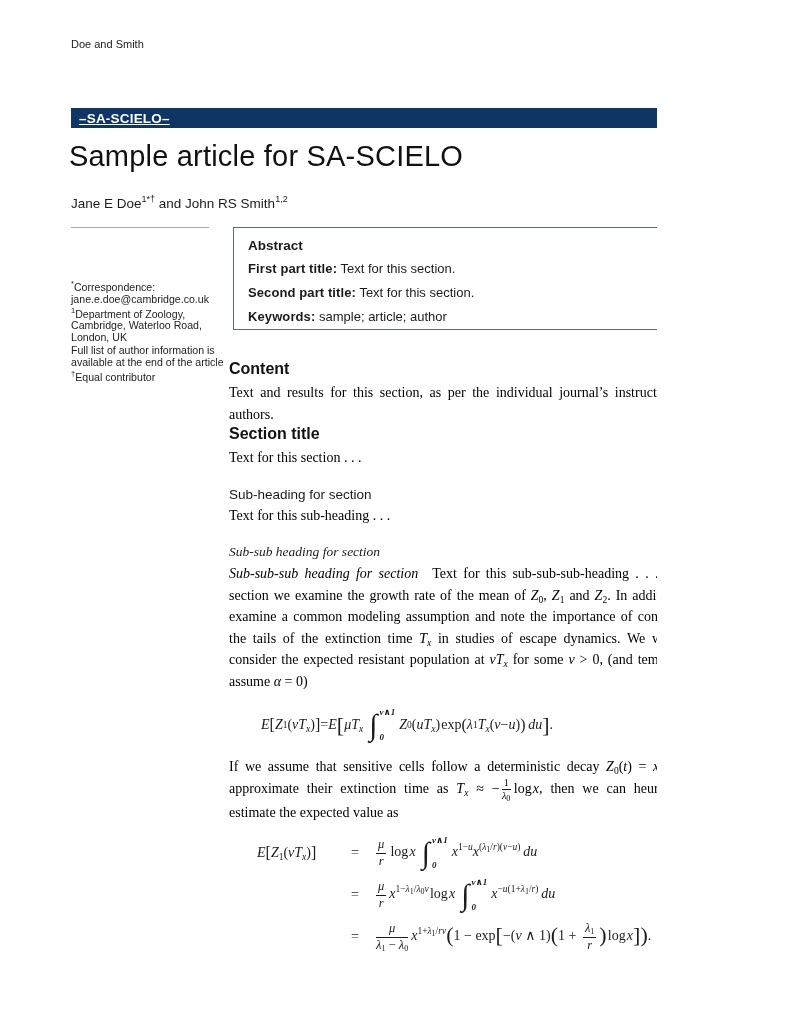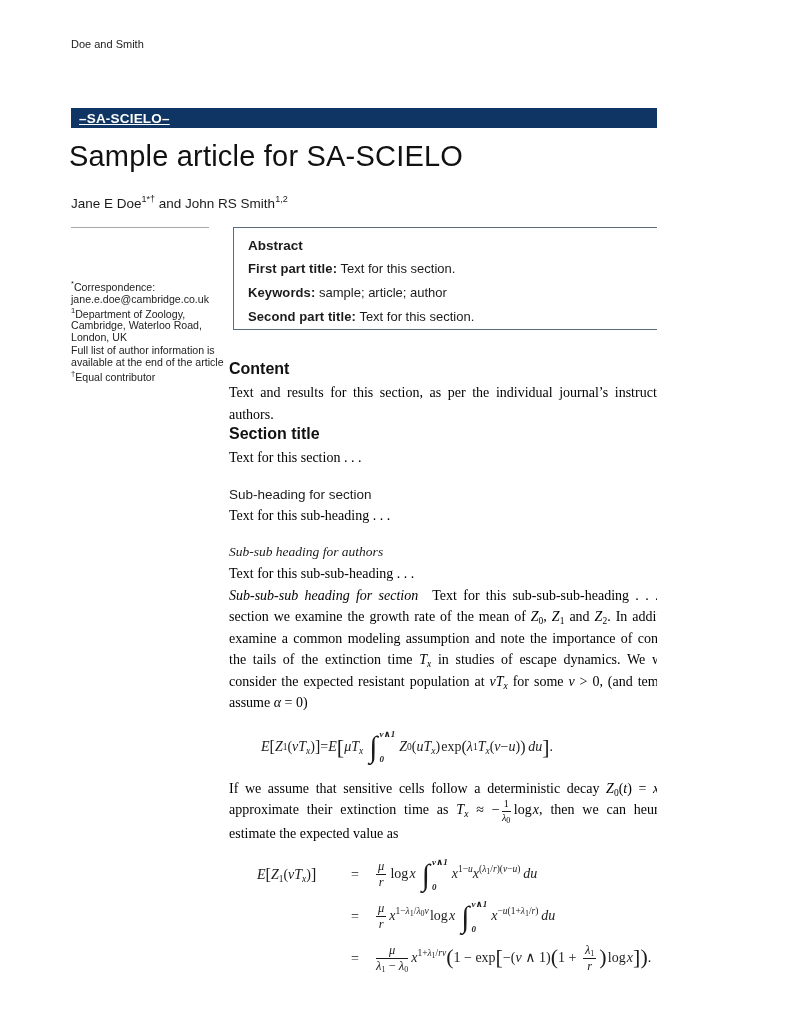--- a/index.html
+++ b/index.html
@@ -96,42 +96,41 @@
     <div><sup>†</sup>Equal contributor</div>
   </div>
 
   <div class="abstract-box">
     <div class="abs-heading">Abstract</div>
     <div class="abs-row">
       <b>First part title:</b>
       <span>Text for this section.</span>
     </div>
     <div class="abs-row">
+      <b>Second part title:</b>
+      <span>Text for this section.</span>
+    </div>
+    <div class="abs-row">
       <b>Keywords:</b>
       <span>sample; article; author</span>
-    </div>
-    <div class="abs-row">
-      <b>Second part title:</b>
-      <span>Text for this section.</span>
     </div>
   </div>
 
   <div class="main">
 
     <h2 class="sec">Content</h2>
     <p class="body">Text and results for this section, as per the individual journal’s instructions for authors.</p>
 
     <h2 class="sec gap18">Section title</h2>
     <p class="body">Text for this section . . .</p>
 
     <div class="subhead gap18">Sub-heading for section</div>
     <p class="body">Text for this sub-heading . . .</p>
 
-    <div class="subsubhead gap18">Sub-sub heading for authors</div>
-    <p class="body">Text for this sub-sub-heading . . .</p>
+    <div class="subsubhead gap18">Sub-sub heading for section</div>
 
     <p class="body math gap12"><i>Sub-sub-sub heading for section</i> Text for this sub-sub-sub-heading . . . In this section we examine the growth rate of the mean of <i>Z</i><sub>0</sub>, <i>Z</i><sub>1</sub> and <i>Z</i><sub>2</sub>. In addition, we examine a common modeling assumption and note the importance of considering the tails of the extinction time <i>T<sub>x</sub></i> in studies of escape dynamics. We will first consider the expected resistant population at <i>vT<sub>x</sub></i> for some <i>v</i> &gt; 0, (and temporarily assume <i>α</i> = 0)</p>
 
     <div class="eq-display math"><i>E</i><span class="mb">[</span><i>Z</i><sub>1</sub>(<i>vT<sub>x</sub></i>)<span class="mb">]</span> = <i>E</i><span class="bb">[</span><i>μT<sub>x</sub></i><span class="int">
           <span class="isym">∫</span>
           <span class="ilims">
             <span class="iu"><i>v</i>∧1</span>
             <span class="il">0</span>
           </span>
         </span><i>Z</i><sub>0</sub>(<i>uT<sub>x</sub></i>) exp<span class="mb">(</span><i>λ</i><sub>1</sub><i>T<sub>x</sub></i>(<i>v</i> − <i>u</i>)<span class="mb">)</span> <i>du</i><span class="bb">]</span>.</div>

